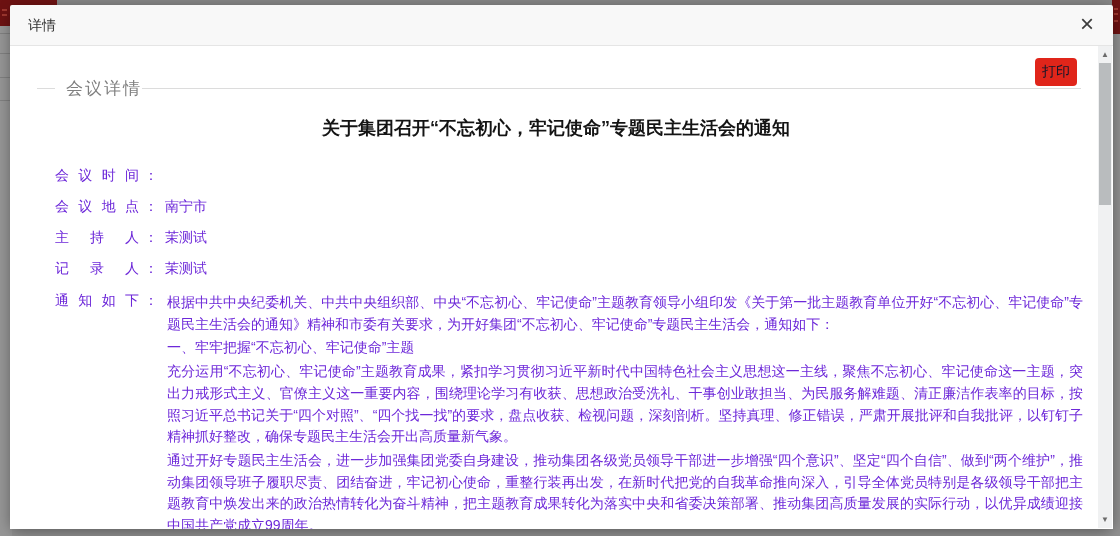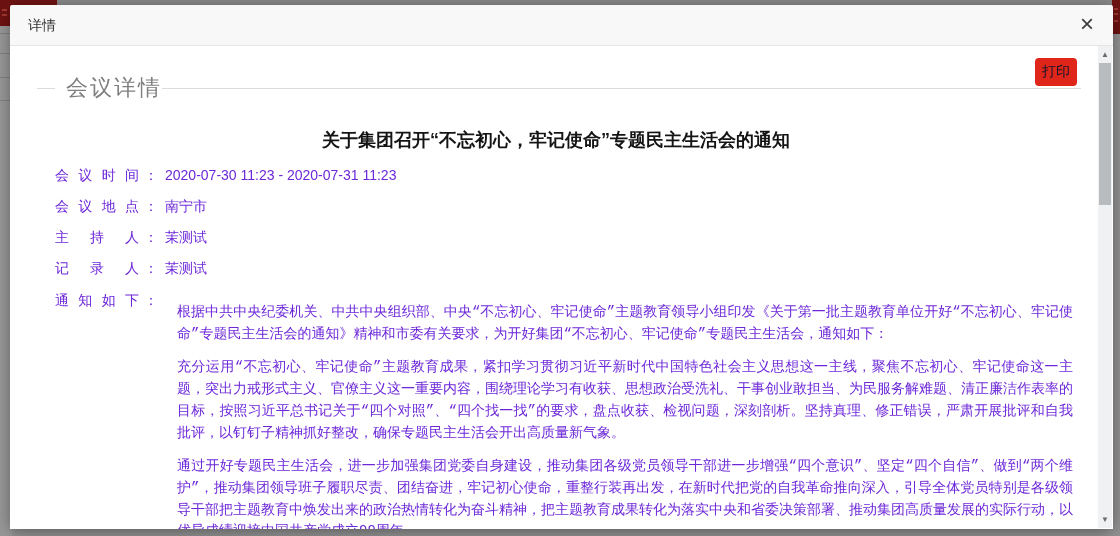--- a/index.html
+++ b/index.html
@@ -37,38 +37,38 @@
   .modal-body{position:absolute;top:41px;left:0;right:0;bottom:0;overflow:hidden;background:#fff;}
   
   .print-btn{
     position:absolute;top:12px;right:36px;width:42px;height:28px;
     background:#e0251a;color:#0f172a;border:none;border-radius:4px;
     font-size:14px;font-family:inherit;cursor:pointer;padding:0;
   }
   
   .section-row{position:absolute;top:30px;left:27px;right:32px;height:24px;display:flex;align-items:center;}
   .line-s{width:18px;height:1px;background:#dcdcdc;margin-right:11px;flex:0 0 auto;}
-  .section-title{font-size:22px;color:#7f7f7f;letter-spacing:2px;white-space:nowrap;}
+  .section-title{font-size:17px;color:#7f7f7f;letter-spacing:2px;white-space:nowrap;}
   .line-l{flex:1;height:1px;background:#dcdcdc;}
   
   .notice-title{
-    position:absolute;top:70px;left:28px;right:39px;margin:12px;
+    position:absolute;top:70px;left:28px;right:39px;margin:0;
     font-size:18px;font-weight:bold;color:#141414;text-align:center;white-space:nowrap;
   }
   
   .fields{position:absolute;top:120px;left:45px;right:28px;}
   .field-row{display:flex;align-items:flex-start;font-size:14px;color:#6d28d9;line-height:18px;margin-bottom:13px;}
   .field-label{
     display:inline-block;width:84px;flex:0 0 84px;
     text-align:justify;text-align-last:justify;-moz-text-align-last:justify;
   }
   .field-colon{flex:0 0 auto;margin:0 7px 0 5px;}
   .field-value{flex:1;}
   .field-row.content{margin-bottom:0;}
-  .field-row.content .field-value p{margin:12px;line-height:21.7px;word-break:break-all;text-align:justify;font-family:Liberation Mono, monospace;}
+  .field-row.content .field-value p{margin:2px;line-height:21.7px;word-break:break-all;text-align:justify;}
   .field-row.content,.field-row.content .field-value{line-height:21.7px;}
   
   .scrollbar{position:absolute;top:0;right:1px;bottom:1px;width:14px;background:#f0f1f2;}
   .sb-arrow{position:absolute;left:0;width:14px;height:15px;text-align:center;color:#6b6b6b;font-size:8px;line-height:15px;cursor:pointer;}
   .sb-arrow.up{top:1px;}
   .sb-arrow.down{bottom:1px;}
   .sb-thumb{position:absolute;left:1px;width:12px;top:17px;height:142px;background:#b9bcbe;cursor:pointer;}
 </style>
 </head>
 <body>
@@ -107,21 +107,20 @@
       <span class="section-title">会议详情</span>
       <span class="line-l"></span>
     </div>
 
     <h1 class="notice-title">关于集团召开“不忘初心，牢记使命”专题民主生活会的通知</h1>
 
     <div class="fields">
       <div class="field-row">
         <span class="field-label">会议时间</span>
         <span class="field-colon">：</span>
-        <span class="field-value">2020-07-30 11:23 - 2020-07-31 11:23</span>
       </div>
       <div class="field-row">
         <span class="field-label">会议地点</span>
         <span class="field-colon">：</span>
         <span class="field-value">南宁市</span>
       </div>
       <div class="field-row">
         <span class="field-label">主持人</span>
         <span class="field-colon">：</span>
         <span class="field-value">茉测试</span>
@@ -129,20 +128,21 @@
       <div class="field-row">
         <span class="field-label">记录人</span>
         <span class="field-colon">：</span>
         <span class="field-value">茉测试</span>
       </div>
       <div class="field-row content">
         <span class="field-label">通知如下</span>
         <span class="field-colon">：</span>
         <span class="field-value">
           <p>根据中共中央纪委机关、中共中央组织部、中央“不忘初心、牢记使命”主题教育领导小组印发《关于第一批主题教育单位开好“不忘初心、牢记使命”专题民主生活会的通知》精神和市委有关要求，为开好集团“不忘初心、牢记使命”专题民主生活会，通知如下：</p>
+          <p>一、牢牢把握“不忘初心、牢记使命”主题</p>
           <p>充分运用“不忘初心、牢记使命”主题教育成果，紧扣学习贯彻习近平新时代中国特色社会主义思想这一主线，聚焦不忘初心、牢记使命这一主题，突出力戒形式主义、官僚主义这一重要内容，围绕理论学习有收获、思想政治受洗礼、干事创业敢担当、为民服务解难题、清正廉洁作表率的目标，按照习近平总书记关于“四个对照”、“四个找一找”的要求，盘点收获、检视问题，深刻剖析。坚持真理、修正错误，严肃开展批评和自我批评，以钉钉子精神抓好整改，确保专题民主生活会开出高质量新气象。</p>
           <p>通过开好专题民主生活会，进一步加强集团党委自身建设，推动集团各级党员领导干部进一步增强“四个意识”、坚定“四个自信”、做到“两个维护”，推动集团领导班子履职尽责、团结奋进，牢记初心使命，重整行装再出发，在新时代把党的自我革命推向深入，引导全体党员特别是各级领导干部把主题教育中焕发出来的政治热情转化为奋斗精神，把主题教育成果转化为落实中央和省委决策部署、推动集团高质量发展的实际行动，以优异成绩迎接中国共产党成立99周年。</p>
           <p>二、专题民主生活会安排</p>
         </span>
       </div>
     </div>
 
     <div class="scrollbar">
       <span class="sb-arrow up">▲</span>
       <span class="sb-thumb"></span>

